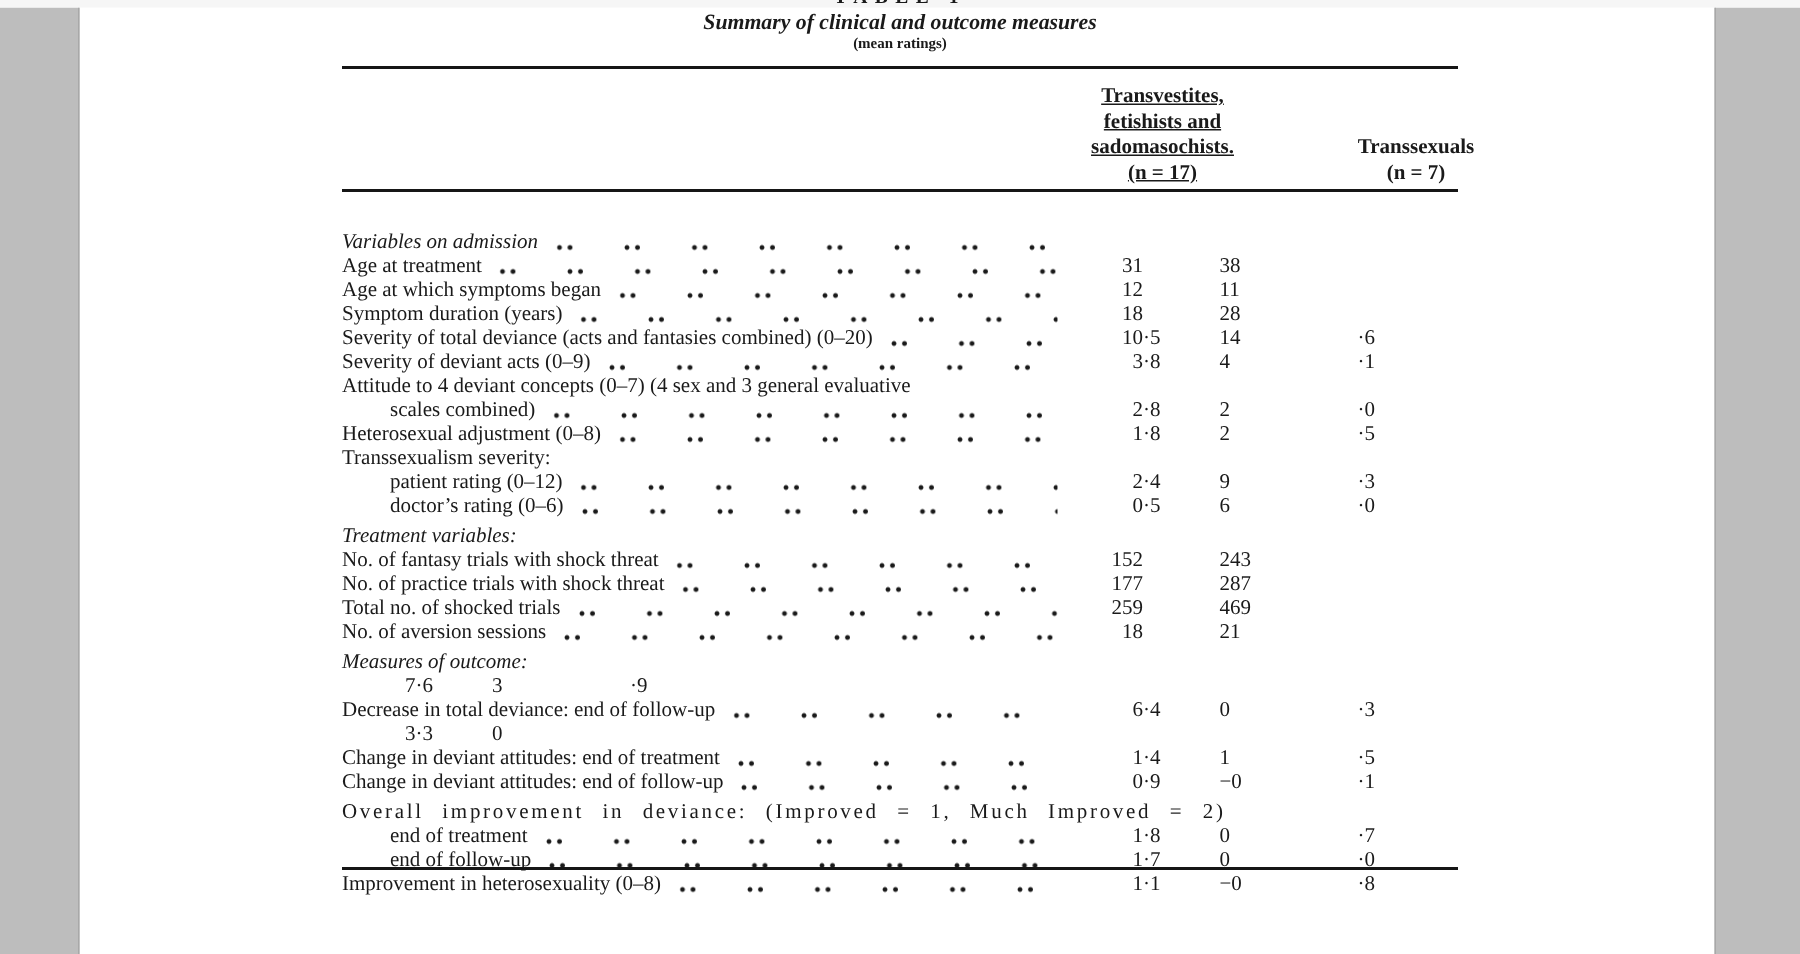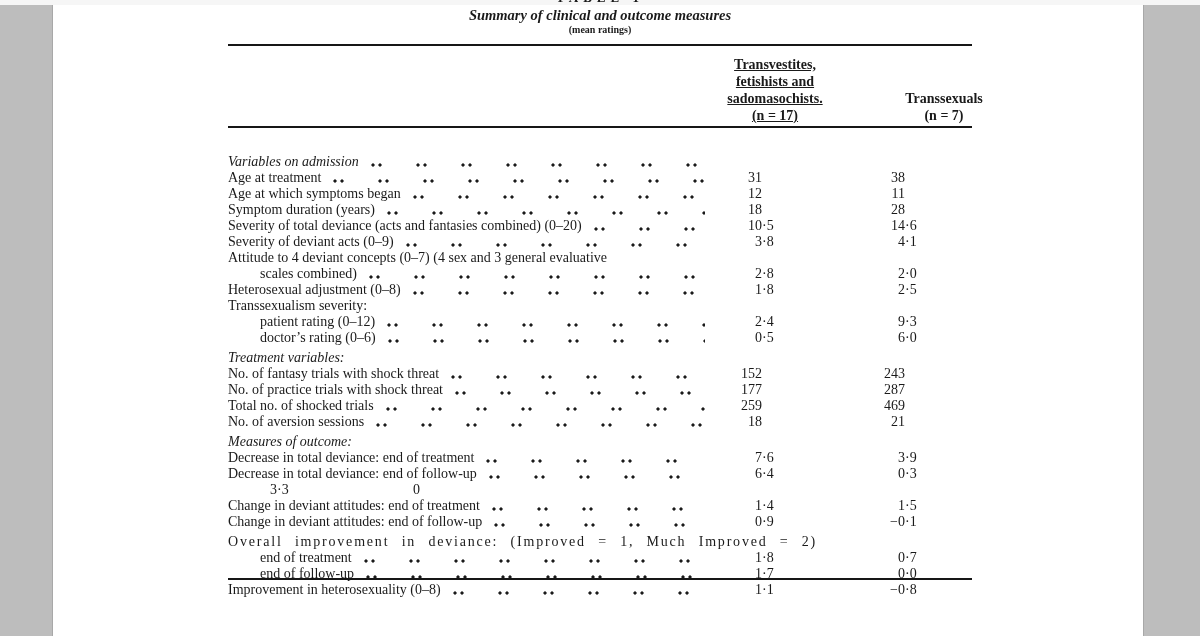--- a/index.html
+++ b/index.html
@@ -43,21 +43,21 @@
   .label.wide{letter-spacing:1.8px;word-spacing:7px;}
   .leaders{flex:1 1 0;min-width:0;align-self:flex-end;height:4px;margin:0 8px 3px 12px;
     background-image:
       radial-gradient(circle at 2px 2px, var(--ink,#1a1a1a) 1.3px, transparent 1.9px),
       radial-gradient(circle at 9px 2px, var(--ink,#1a1a1a) 1.3px, transparent 1.9px);
     background-size:45px 4px;background-repeat:repeat-x;}
   .vcell{display:flex;}
   .v1{flex:0 0 100px;}
   .v2{flex:0 0 159px;}
   .v1 .int{flex:0 0 49px;text-align:right;}
-  .v2 .int{flex:0 0 92px;text-align:right;}
+  .v2 .int{flex:0 0 92px;}
   .frac{flex:0 0 auto;text-align:left;}
 </style>
 </head>
 <body>
 
 <div class="canvas">
   <div class="top-strip"></div>
   <div class="side side-left"></div>
   <div class="side side-right"></div>
 
@@ -328,24 +328,20 @@
         <span class="vcell v1">
           <span class="int"></span>
           <span class="frac"></span>
         </span>
         <span class="vcell v2">
           <span class="int"></span>
           <span class="frac"></span>
         </span>
       </div>
       <div class="row">
-        <span class="label-zone">
-          <span class="label">Decrease in total deviance: end of treatment</span>
-          <span class="leaders"></span>
-        </span>
         <span class="vcell v1">
           <span class="int">7</span>
           <span class="frac">·6</span>
         </span>
         <span class="vcell v2">
           <span class="int">3</span>
           <span class="frac">·9</span>
         </span>
       </div>
       <div class="row">

